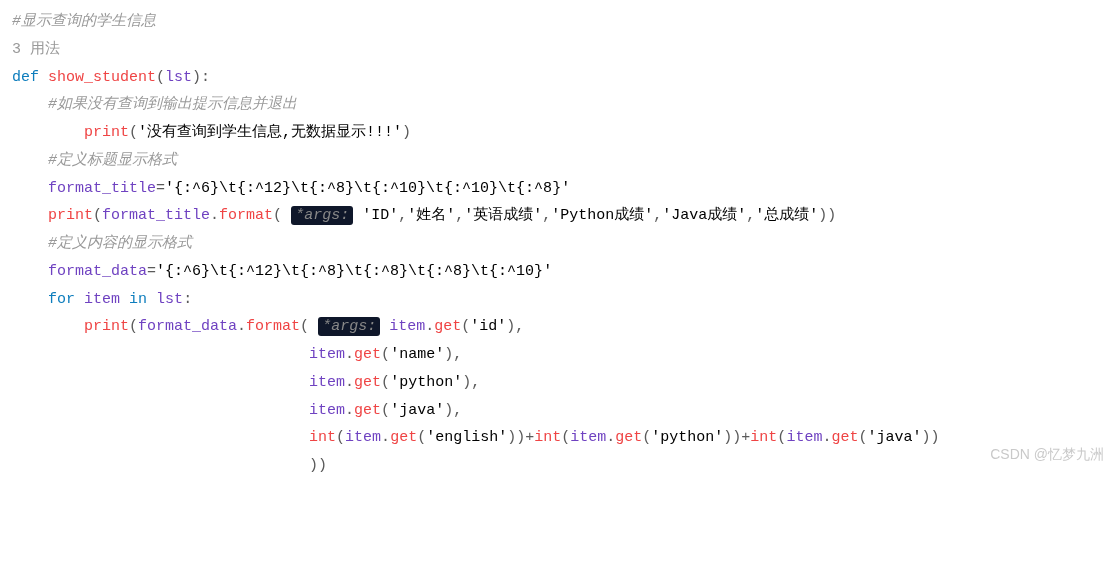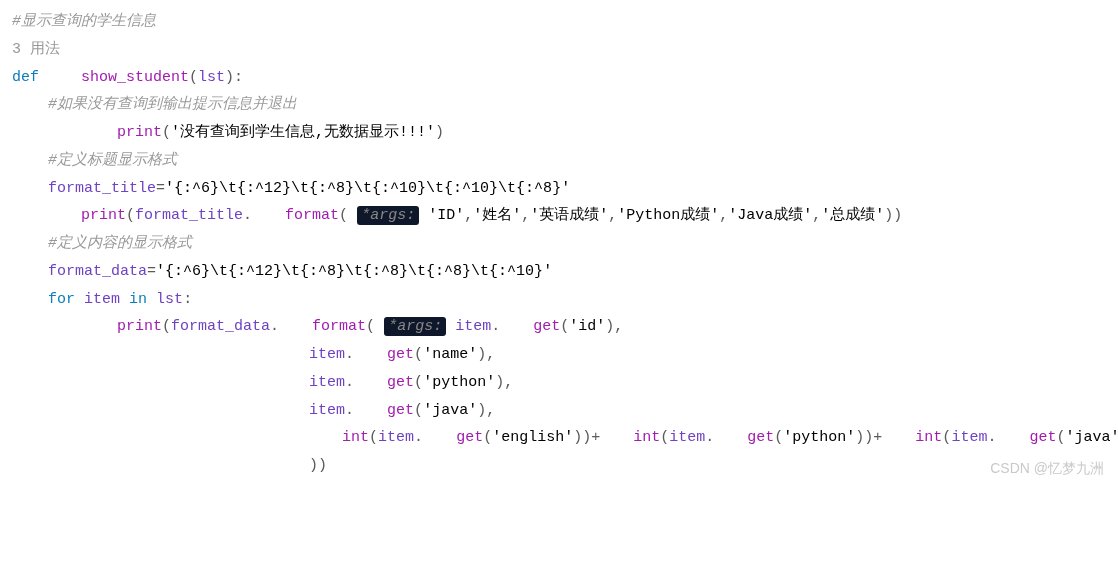--- a/index.html
+++ b/index.html
@@ -14,35 +14,35 @@
       position: relative;
       overflow: hidden;
     }
     .line { white-space: pre; }
     .comment { color: #999999; font-style: italic; }
     .usage { color: #999999; font-style: normal; margin-top: 46px; }
     .kw { color: #0d7dbd; }
     .ident { color: #6f42c1; }
     .num { color: #3d8fd1; }
     .str { color: #000000; }
-    .fn { color: #a21caf; margin-left: 33px; }
+    .fn { color: #ef4444; }
     .punct { color: #5a5a5a; }
     .op { color: #5a5a5a; }
     .paren { color: #5a5a5a; }
     .hint-box {
       background: #0f172a;
       color: #888;
       font-style: italic;
       padding: 1px 4px;
       border-radius: 3px;
     }
     .watermark {
       position: absolute;
       right: 14px;
-      bottom: 6px;
+      bottom: 20px;
       color: #bcbcbc;
       font-size: 14px;
       font-family: sans-serif;
       opacity: 0.8;
     }
   </style>
 </head>
 <body>
 
 <div>

